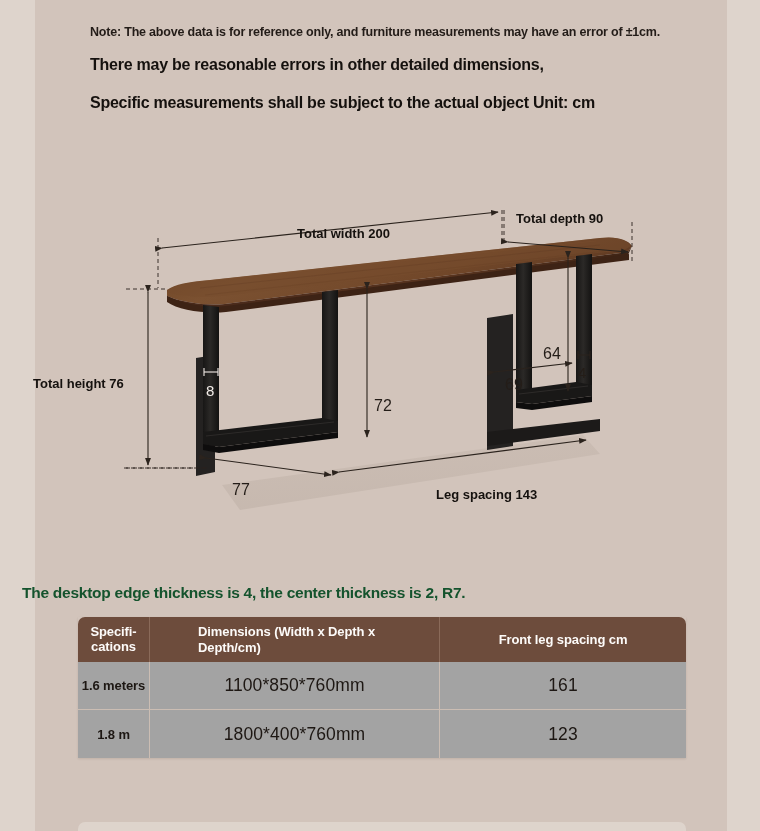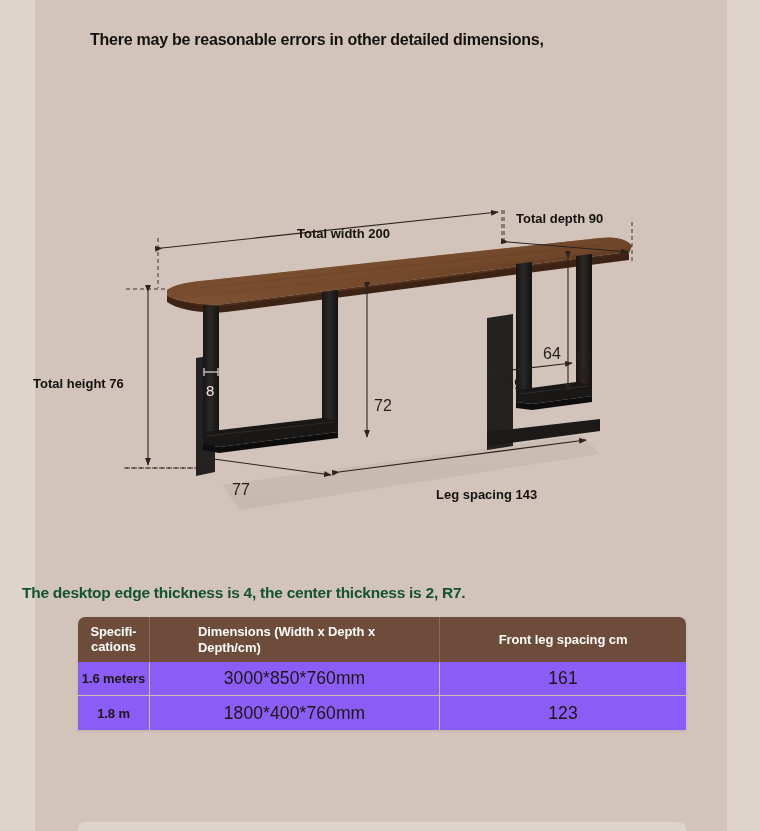--- a/index.html
+++ b/index.html
@@ -113,22 +113,22 @@
     text-align: left;
     line-height: 1.2;
     padding-left: 48px;
   }
   #spec-table thead th.th-legs {
   }
   #spec-table thead tr th:first-child { border-top-left-radius: 7px; }
   #spec-table thead tr th:last-child  { border-top-right-radius: 7px; }
 
   #spec-table tbody td {
-    background: #8b5cf6;
-    height: 34px;
+    background: #a3a3a3;
+    height: 48px;
     border-bottom: 1px solid #cbbdb3;
     border-right: 1px solid #cbbdb3;
     color: #1d1713;
   }
   #spec-table tbody tr:last-child td { border-bottom: none; }
   #spec-table tbody td:last-child { border-right: none; }
 
   .td-spec {
     text-align: center;
     font-size: 13px;
@@ -169,21 +169,23 @@
   .dim-number-white{ font-family: "Liberation Sans", sans-serif; font-size: 15px; font-weight: 400; fill: #f2ece8; }
 </style>
 </head>
 <body>
 
 <div id="page">
 
   <div id="content-column"></div>
 
   <div id="note-block">
+    <div id="note-line-1" class="note-line-small">Note: The above data is for reference only, and furniture measurements may have an error of ±1cm.</div>
     <div id="note-line-2" class="note-line-big">There may be reasonable errors in other detailed dimensions,</div>
+    <div id="note-line-3" class="note-line-big">Specific measurements shall be subject to the actual object Unit: cm</div>
   </div>
 
   <div id="drawing-wrap">
     <svg id="drawing-svg" width="760" height="340" viewBox="0 0 760 340">
 
       <defs>
         <linearGradient id="topGrad" x1="0" y1="0" x2="1" y2="0.35">
           <stop offset="0%" stop-color="#6a401f"></stop>
           <stop offset="35%" stop-color="#7b5131"></stop>
           <stop offset="70%" stop-color="#714729"></stop>
@@ -345,21 +347,21 @@
         <th class="th-dims">
           <span>Dimensions (Width x Depth x</span><br>
           <span>Depth/cm)</span>
         </th>
         <th class="th-legs">Front leg spacing cm</th>
       </tr>
     </thead>
     <tbody>
       <tr>
         <td class="td-spec">1.6 meters</td>
-        <td class="td-dims">3000*850*760mm</td>
+        <td class="td-dims">1100*850*760mm</td>
         <td class="td-legs">161</td>
       </tr>
       <tr>
         <td class="td-spec">1.8 m</td>
         <td class="td-dims">1800*400*760mm</td>
         <td class="td-legs">123</td>
       </tr>
     </tbody>
   </table>
 

